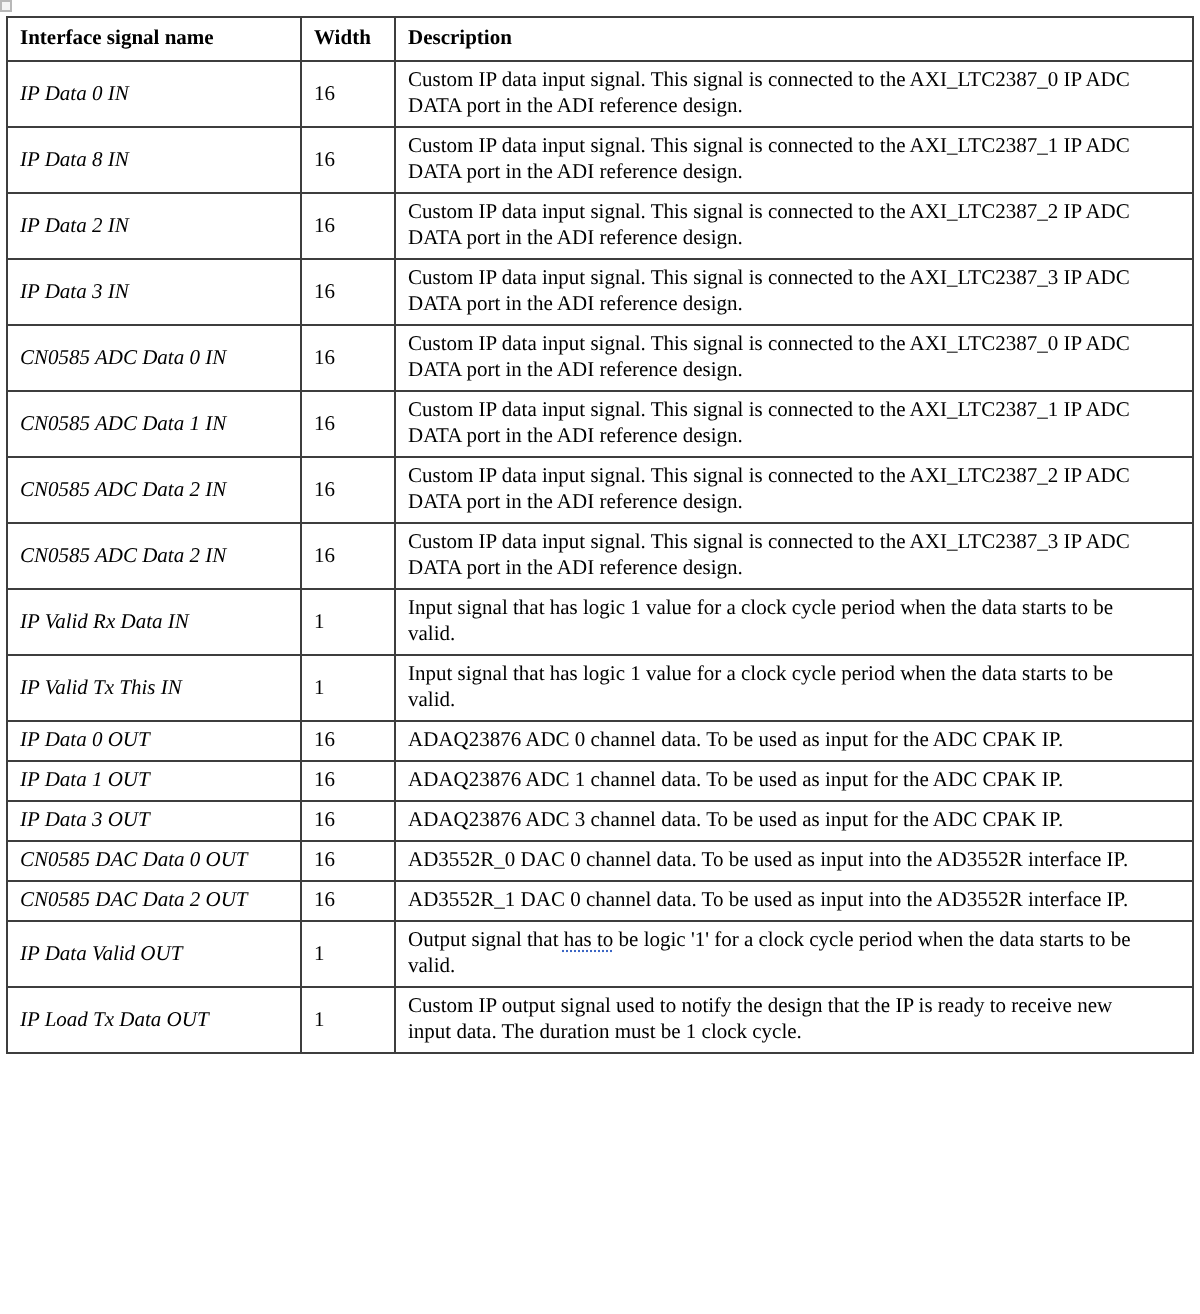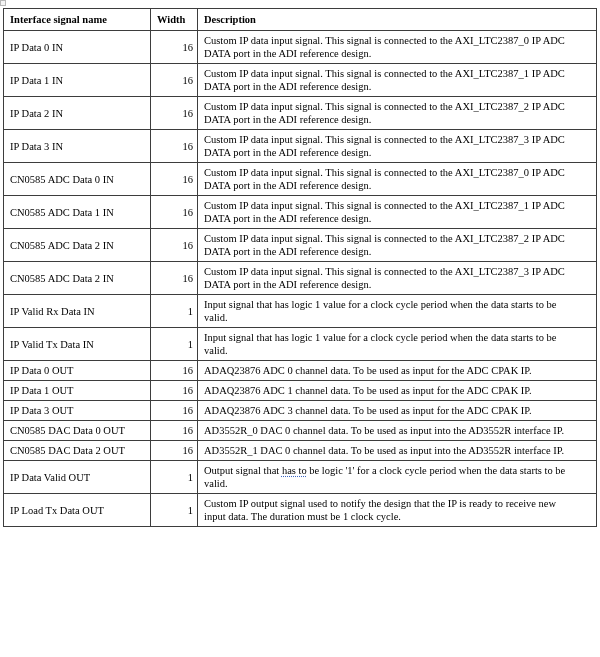--- a/index.html
+++ b/index.html
@@ -37,22 +37,22 @@
     font-size: 10.5px;
     line-height: 13px;
     vertical-align: middle;
     text-align: left;
     background: #ffffff;
   }
   .signal-table th {
     font-weight: bold;
     padding: 4px 5px 4px 6px;
   }
-  .signal-table td.cell-name  { padding: 3px 4px 3px 6px; }
-  .signal-table td.cell-width { padding: 3px 4px 3px 6px; text-align: right; }
+  .signal-table td.cell-name  { padding: 3px 4px 3px 6px; font-style: italic; }
+  .signal-table td.cell-width { padding: 3px 4px 3px 6px; }
   .signal-table td.cell-desc  { padding: 3px 21px 3px 6px; }
   .grammar-mark {
     text-decoration: underline;
     text-decoration-style: dotted;
     text-decoration-color: #3b66c4;
     text-underline-offset: 2px;
   }
 </style>
 </head>
 <body>
@@ -73,21 +73,21 @@
         <th>Description</th>
       </tr>
     </thead>
     <tbody id="table-body">
         <tr>
           <td class="cell-name">IP Data 0 IN</td>
           <td class="cell-width">16</td>
           <td class="cell-desc">Custom IP data input signal. This signal is connected to the AXI_LTC2387_0 IP ADC DATA port in the ADI reference design.</td>
         </tr>
         <tr>
-          <td class="cell-name">IP Data 1 IN</td>
+          <td class="cell-name">IP Data 8 IN</td>
           <td class="cell-width">16</td>
           <td class="cell-desc">Custom IP data input signal. This signal is connected to the AXI_LTC2387_1 IP ADC DATA port in the ADI reference design.</td>
         </tr>
         <tr>
           <td class="cell-name">IP Data 2 IN</td>
           <td class="cell-width">16</td>
           <td class="cell-desc">Custom IP data input signal. This signal is connected to the AXI_LTC2387_2 IP ADC DATA port in the ADI reference design.</td>
         </tr>
         <tr>
           <td class="cell-name">IP Data 3 IN</td>
@@ -113,21 +113,21 @@
           <td class="cell-name">CN0585 ADC Data 2 IN</td>
           <td class="cell-width">16</td>
           <td class="cell-desc">Custom IP data input signal. This signal is connected to the AXI_LTC2387_3 IP ADC DATA port in the ADI reference design.</td>
         </tr>
         <tr>
           <td class="cell-name">IP Valid Rx Data IN</td>
           <td class="cell-width">1</td>
           <td class="cell-desc">Input signal that has logic 1 value for a clock cycle period when the data starts to be valid.</td>
         </tr>
         <tr>
-          <td class="cell-name">IP Valid Tx Data IN</td>
+          <td class="cell-name">IP Valid Tx This IN</td>
           <td class="cell-width">1</td>
           <td class="cell-desc">Input signal that has logic 1 value for a clock cycle period when the data starts to be valid.</td>
         </tr>
         <tr>
           <td class="cell-name">IP Data 0 OUT</td>
           <td class="cell-width">16</td>
           <td class="cell-desc">ADAQ23876 ADC 0 channel data. To be used as input for the ADC CPAK IP.</td>
         </tr>
         <tr>
           <td class="cell-name">IP Data 1 OUT</td>

